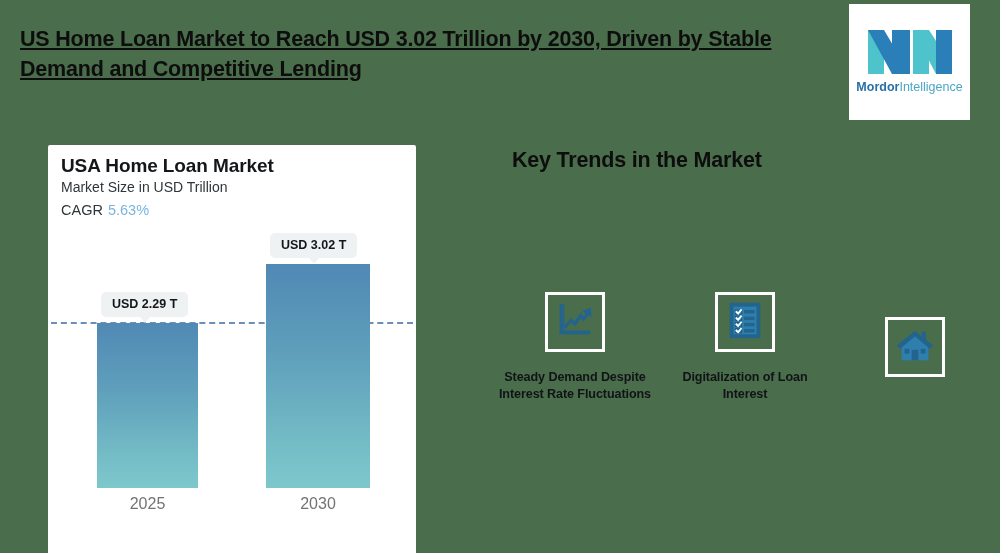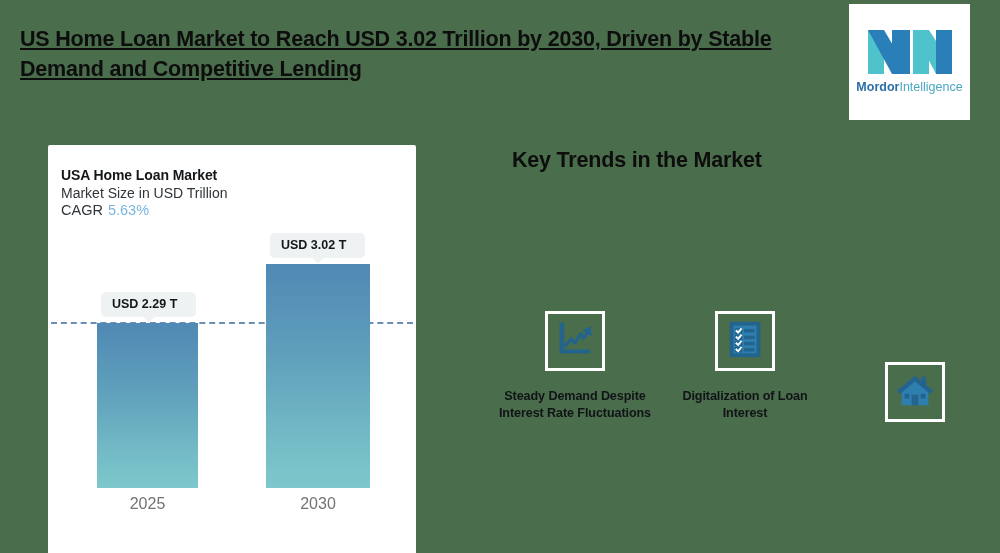--- a/index.html
+++ b/index.html
@@ -63,30 +63,29 @@
     top: 145px;
     width: 368px;
     height: 415px;
     background: #ffffff;
     border-radius: 2px;
   }
   #chart-title {
     position: absolute;
     left: 13px;
     top: 10px;
-    font-size: 14px;
+    font-size: 19px;
     font-weight: bold;
     color: #14171a;
     letter-spacing: -0.1px;
-    margin-top: 12px;
   }
   #chart-subtitle {
     position: absolute;
     left: 13px;
-    top: 40px;
+    top: 34px;
     font-size: 14px;
     color: #2f3538;
   }
   #chart-cagr {
     position: absolute;
     left: 13px;
     top: 57px;
     font-size: 14.5px;
     color: #2f3538;
     text-align: center;
@@ -120,21 +119,21 @@
     border-top: 2px dashed #6b8fb5;
   }
 
   .value-badge {
     position: absolute;
     background: #eef2f3;
     border-radius: 5px;
     font-size: 12.5px;
     font-weight: bold;
     color: #14171a;
-    padding: 5px 19px 6px 11px;
+    padding: 5px 11px 6px 11px;
     white-space: nowrap;
   }
   .value-badge::after {
     content: "";
     position: absolute;
     left: 50%;
     bottom: -6px;
     margin-left: -6px;
     width: 0;
     height: 0;
@@ -196,21 +195,21 @@
     letter-spacing: -0.2px;
   }
   #trends-row {
     position: absolute;
     left: 490px;
     top: 272px;
     width: 510px;
     height: 150px;
     display: flex;
     flex-direction: row;
-    align-items: flex-end;
+    align-items: center;
     justify-content: space-between;
   }
   .trend-item {
     width: 170px;
     display: flex;
     flex-direction: column;
     align-items: center;
   }
   .trend-icon-box {
     width: 60px;

